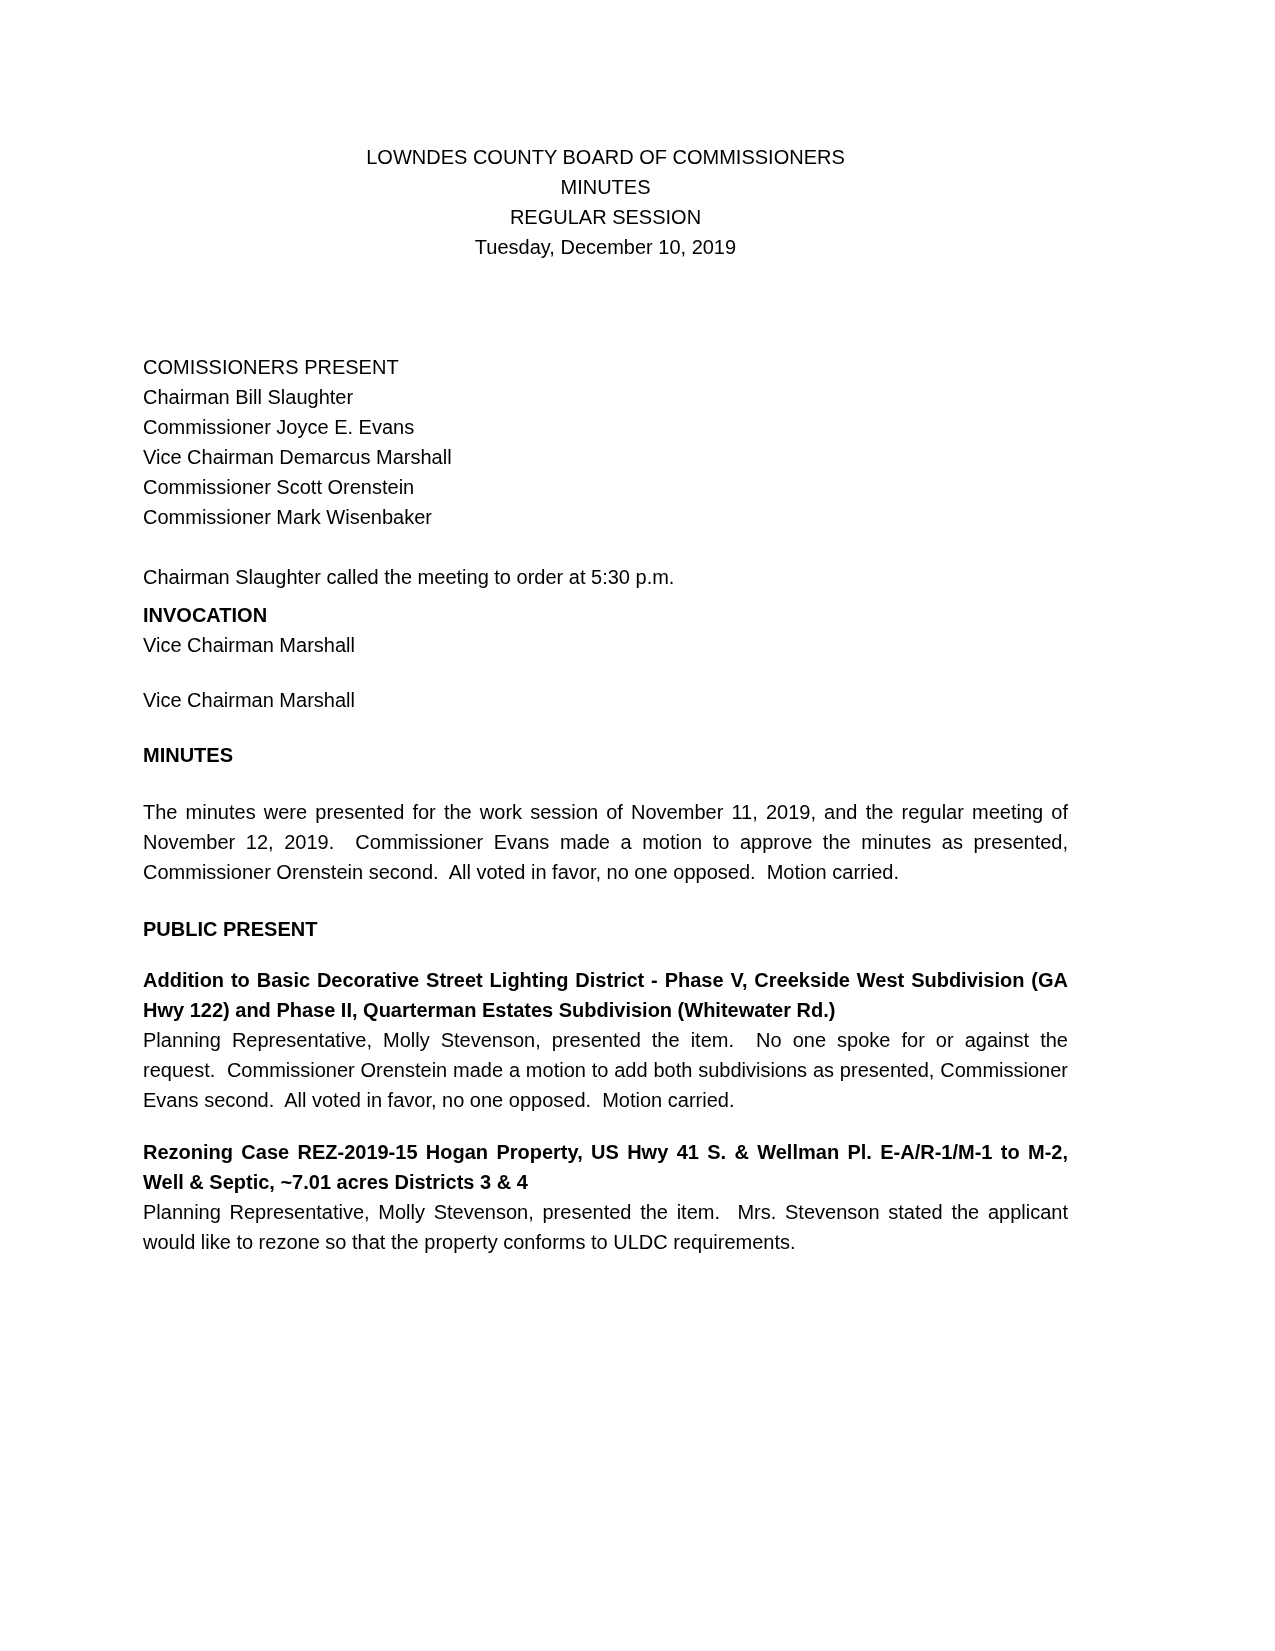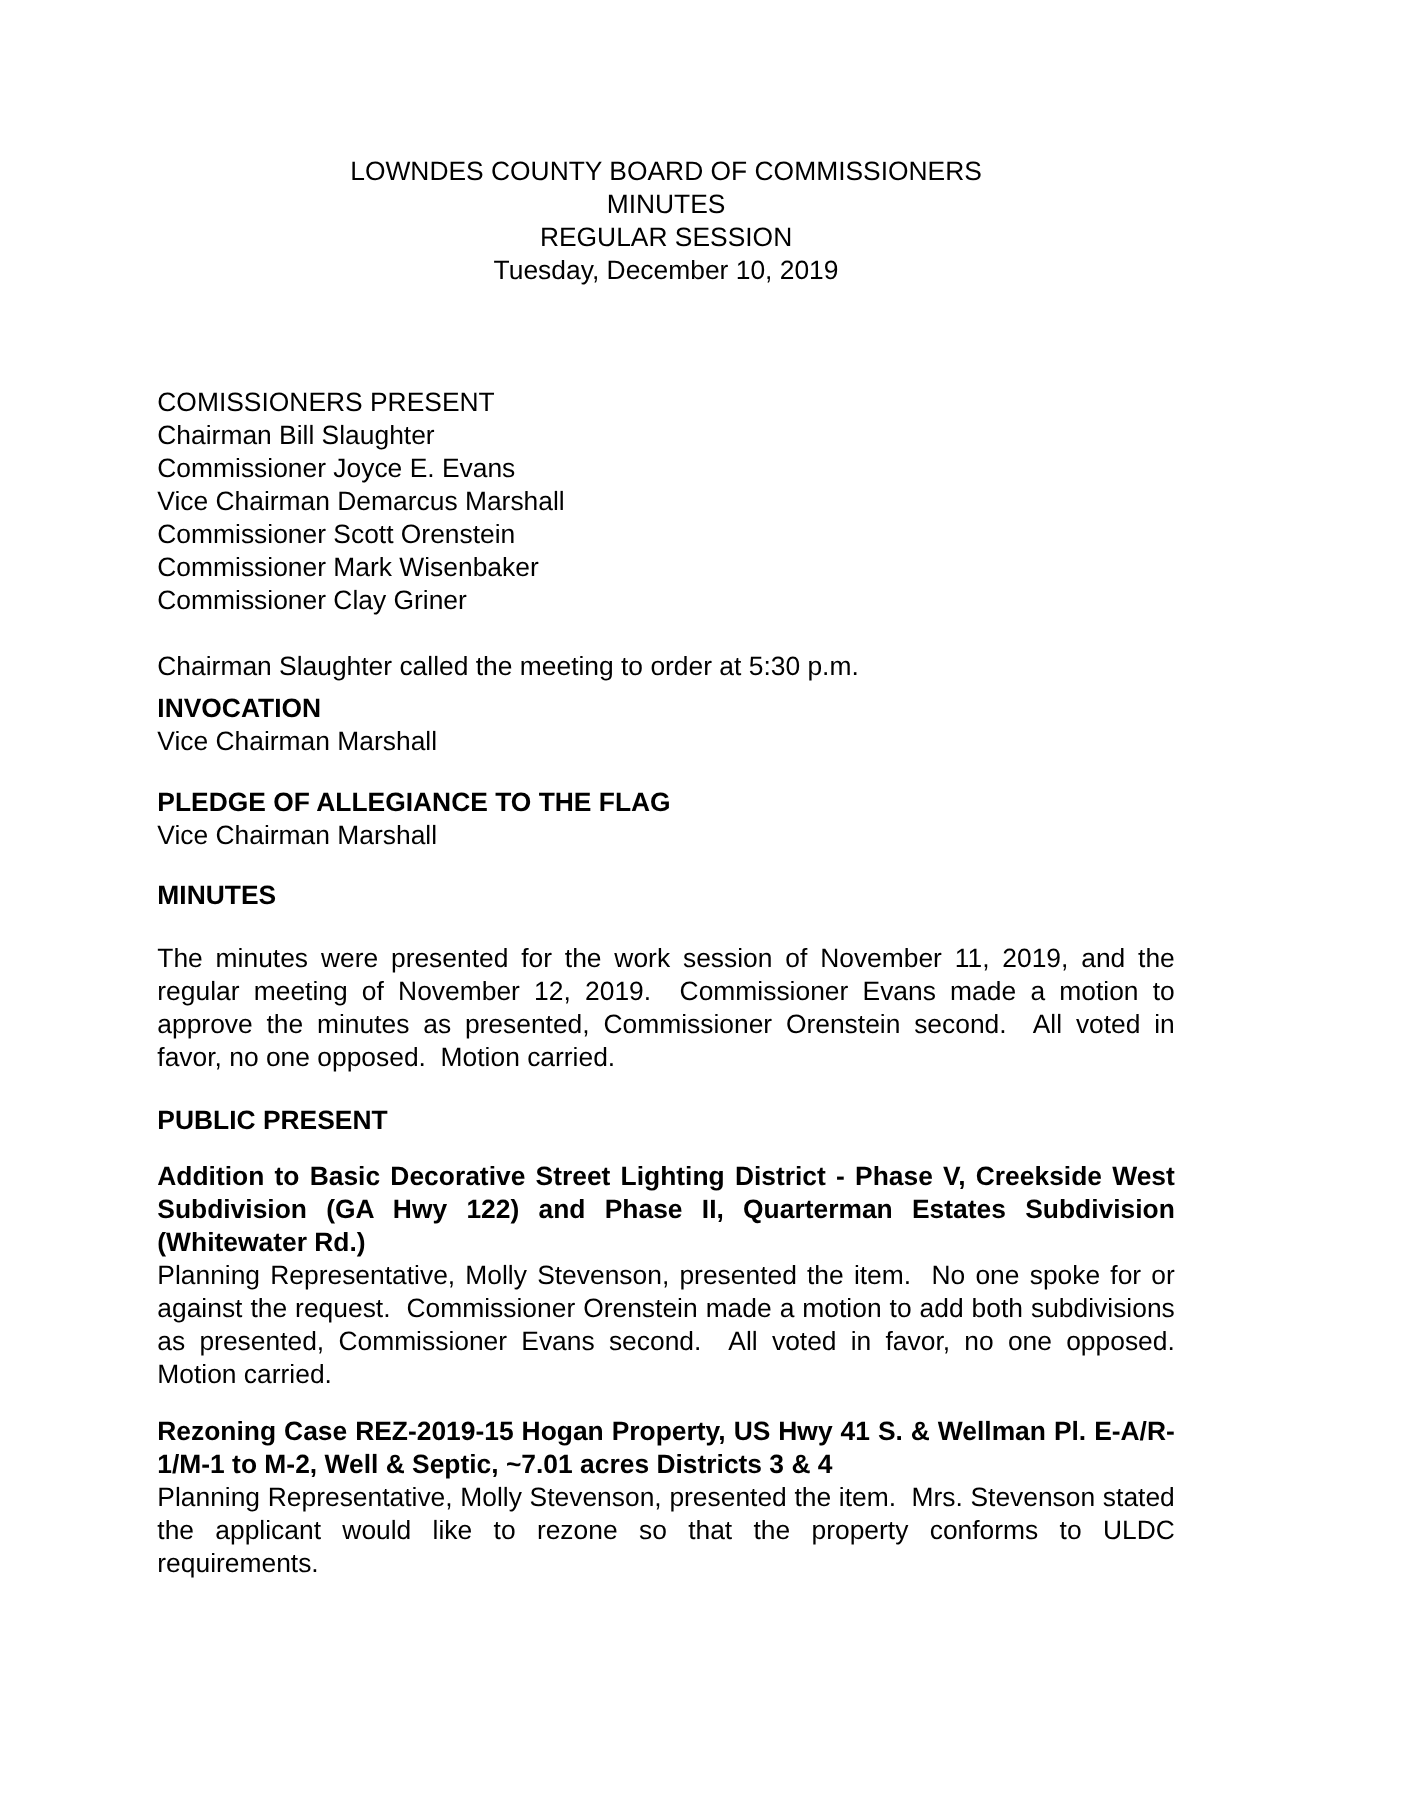--- a/index.html
+++ b/index.html
@@ -11,21 +11,21 @@
     color: #000000;
     overflow: hidden;
   }
   .page {
     width: 1275px;
     height: 1651px;
     padding: 142px 107px 0 143px;
   }
   .content {
     width: 925px;
-    font-size: 24px;
+    font-size: 20px;
     line-height: 30px;
   }
   .title-block {
     text-align: center;
     margin-bottom: 90px;
   }
   .line { white-space: pre-wrap; }
   .bold { font-weight: bold; }
   .para {
     text-align: justify;
@@ -57,32 +57,30 @@
       <div class="line">Tuesday, December 10, 2019</div>
     </header>
 
     <section class="attendance">
       <div class="line">COMISSIONERS PRESENT</div>
       <div class="line">Chairman Bill Slaughter</div>
       <div class="line">Commissioner Joyce E. Evans</div>
       <div class="line">Vice Chairman Demarcus Marshall</div>
       <div class="line">Commissioner Scott Orenstein</div>
       <div class="line">Commissioner Mark Wisenbaker</div>
-      <div class="line">Commissioner Clay Griner</div>
     </section>
 
     <div class="line call-to-order">Chairman Slaughter called the meeting to order at 5:30 p.m.</div>
 
     <section class="sect">
       <div class="line bold">INVOCATION</div>
       <div class="line">Vice Chairman Marshall</div>
     </section>
 
     <section class="sect">
-      <div class="line bold">PLEDGE OF ALLEGIANCE TO THE FLAG</div>
       <div class="line">Vice Chairman Marshall</div>
     </section>
 
     <section>
       <div class="line bold minutes-heading">MINUTES</div>
       <p class="para minutes-para">The minutes were presented for the work session of November 11, 2019, and the regular meeting of November 12, 2019.  Commissioner Evans made a motion to approve the minutes as presented, Commissioner Orenstein second.  All voted in favor, no one opposed.  Motion carried.</p>
     </section>
 
     <section>
       <div class="line bold ph-heading">PUBLIC PRESENT</div>

